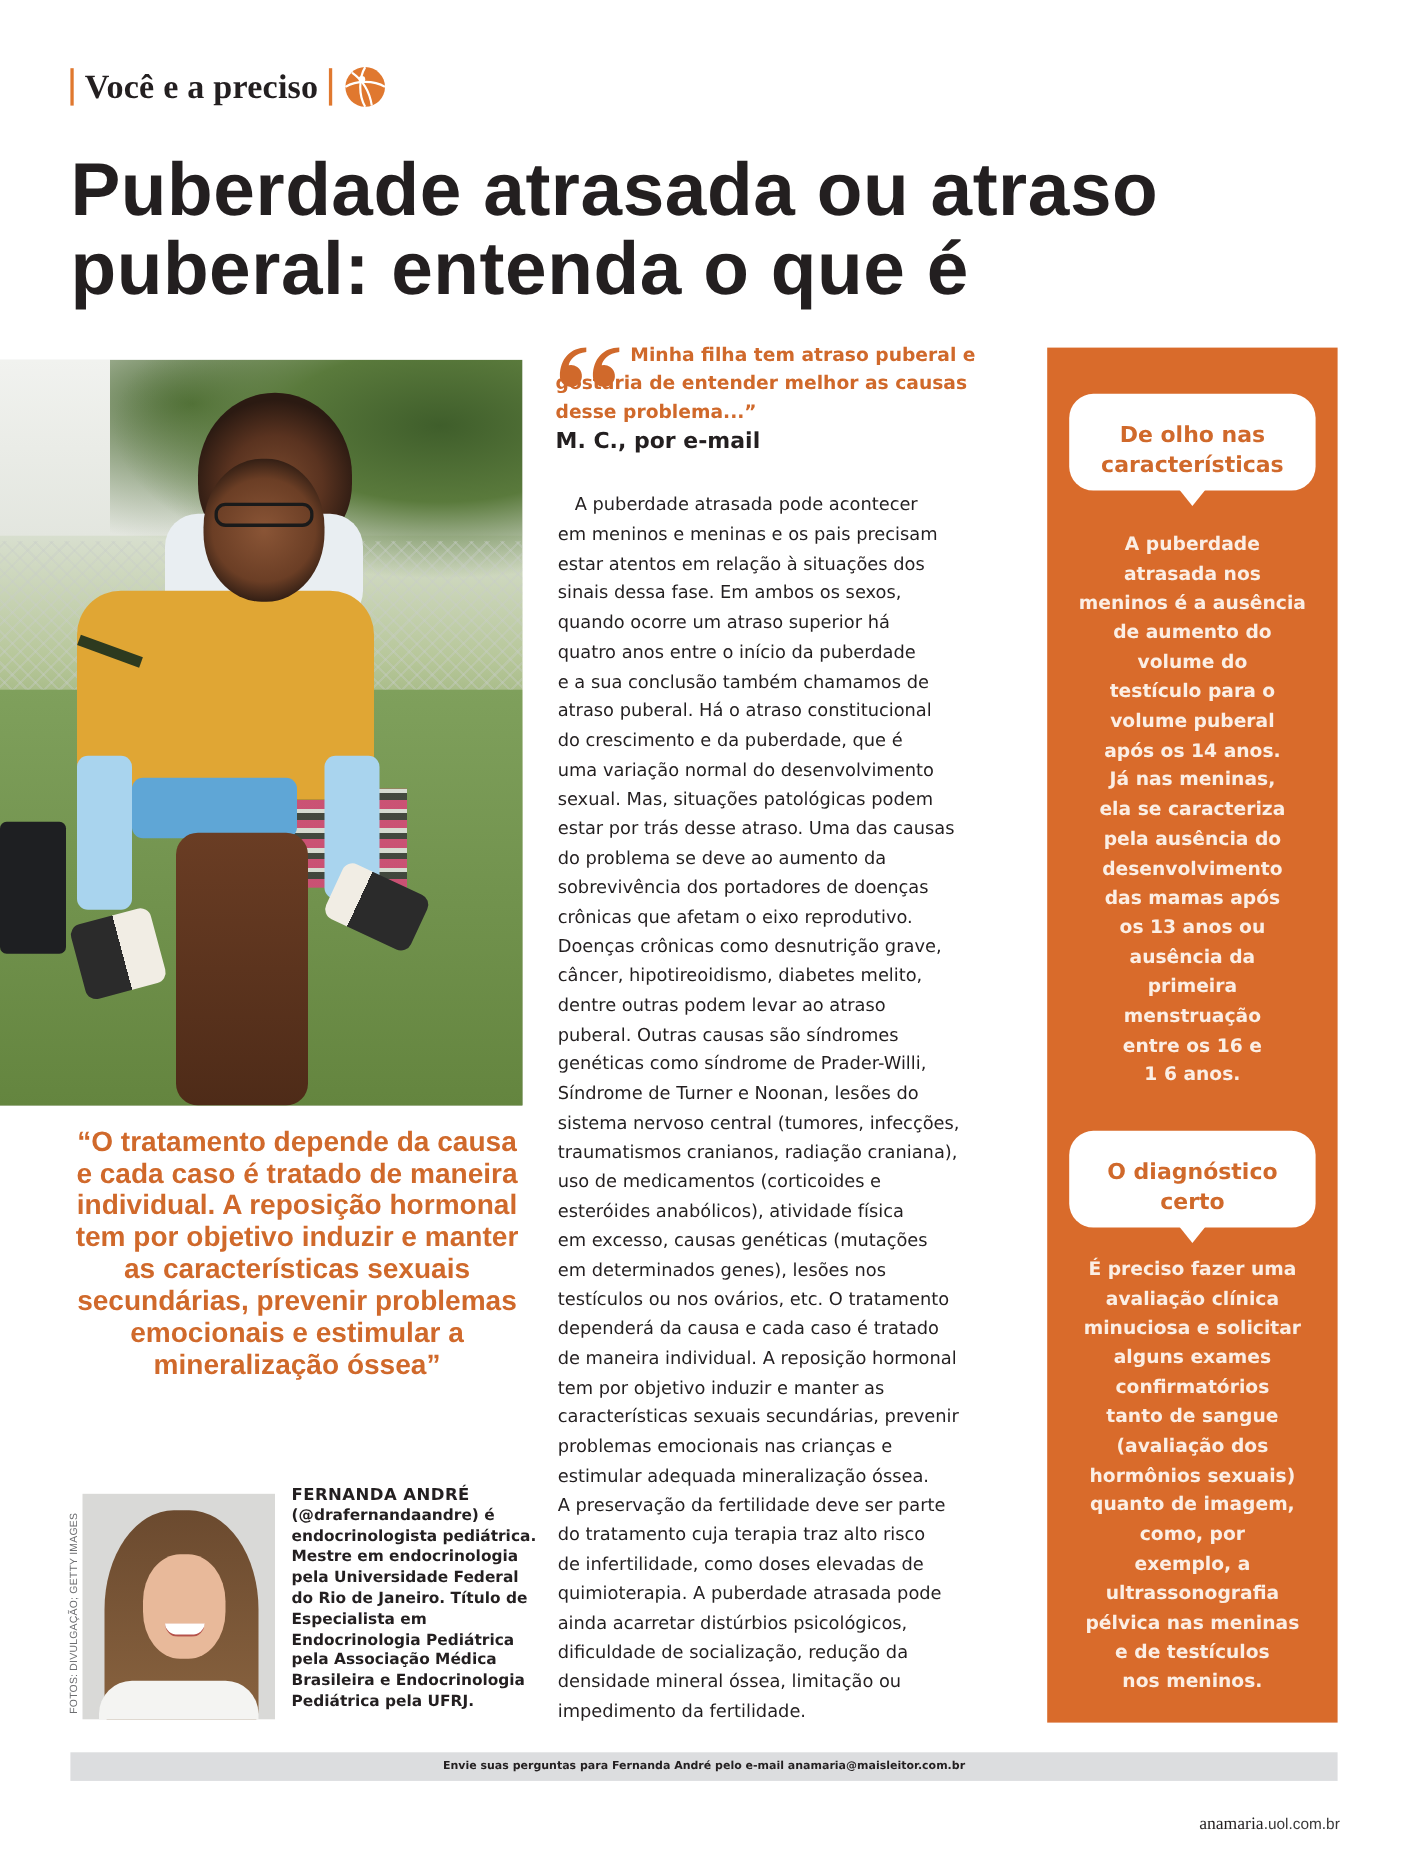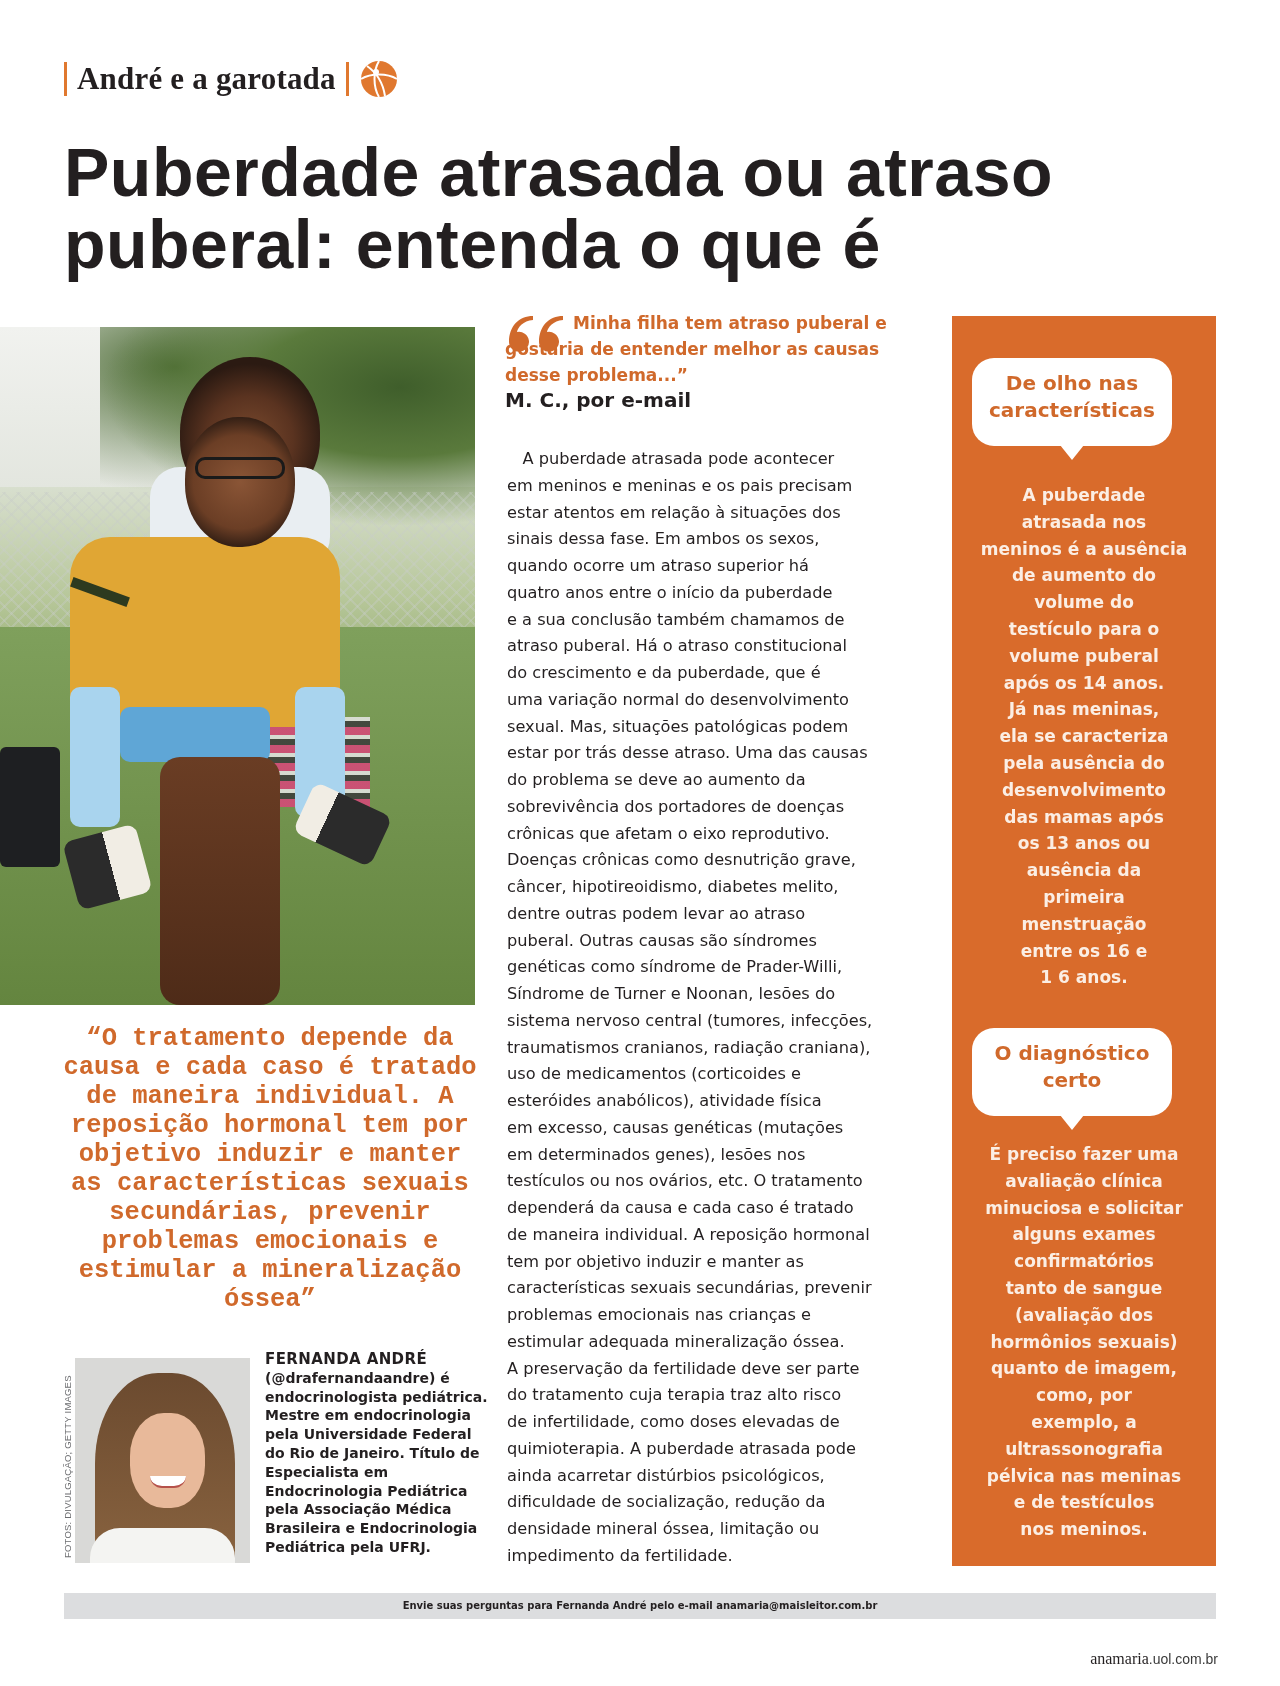--- a/index.html
+++ b/index.html
@@ -25,21 +25,21 @@
   .hero-photo .stripe { position:absolute; left:70px; top:260px; width:60px; height:10px; background:#2d3a1f; transform: rotate(20deg); }
   .hero-photo .shorts { position:absolute; left:120px; top:380px; width:150px; height:55px; background:#5fa6d6; border-radius: 10px; }
   .hero-photo .sock-left { position:absolute; left:70px; top:360px; width:50px; height:140px; background:#a9d4ee; border-radius: 10px; }
   .hero-photo .sock-right { position:absolute; left:295px; top:360px; width:50px; height:130px; background:#a9d4ee; border-radius: 10px; }
   .hero-photo .legs { position:absolute; left:160px; top:430px; width:120px; height:248px; background: linear-gradient(180deg,#6a3d24,#4e2b18); border-radius: 20px; }
   .hero-photo .blanket { position:absolute; left:250px; top:390px; width:120px; height:90px; background: repeating-linear-gradient(0deg,#d9467a 0 8px,#3a3a3a 8px 14px,#e7e7e7 14px 18px); opacity:0.85; }
   .hero-photo .bag { position:absolute; left:0; top:420px; width:60px; height:120px; background:#1e1f22; border-radius: 6px; }
   .hero-photo .shoe-left { position:absolute; left:70px; top:505px; width:75px; height:70px; background: linear-gradient(90deg,#2b2b2b 55%,#f1ede4 55%); border-radius: 10px; transform: rotate(-15deg); }
   .hero-photo .shoe-right { position:absolute; left:300px; top:470px; width:85px; height:55px; background: linear-gradient(90deg,#f1ede4 30%,#2b2b2b 30%); border-radius: 10px; transform: rotate(25deg); }
 
-  .pull-quote { position: absolute; left: 60px; top: 1024px; width: 420px; text-align: center; font-family: Liberation Mono, monospace; font-weight: bold; font-size: 25.5px; line-height: 29px; color: #d0692b; }
+  .pull-quote { position: absolute; left: 60px; top: 1024px; width: 420px; text-align: center; font-family: Liberation Sans, sans-serif; font-weight: bold; font-size: 25.5px; line-height: 29px; color: #d0692b; }
 
   .author { position: absolute; left: 60px; top: 1348px; width: 430px; height: 220px; }
   .author .credit { position: absolute; left: 2px; top: 10px; width: 14px; height: 200px; }
   .author .credit span { position:absolute; left:0; top:200px; transform-origin: 0 0; transform: rotate(-90deg); font-family: "Liberation Sans", sans-serif; font-size: 9.5px; color: #6d6e71; white-space: nowrap; letter-spacing: 0.2px; }
   .author .photo { position: absolute; left: 15px; top: 10px; width: 175px; height: 205px; background: #d9d9d7; overflow: hidden; }
   .author .photo .hair { position:absolute; left:20px; top:15px; width:140px; height:200px; border-radius: 45% 45% 10% 10%; background: linear-gradient(180deg,#6b4a2f,#8a6440); }
   .author .photo .face { position:absolute; left:55px; top:55px; width:75px; height:95px; border-radius: 45%; background: #e8b99a; }
   .author .photo .smile { position:absolute; left:75px; top:118px; width:36px; height:10px; border-radius: 0 0 18px 18px; background:#fff; border-bottom: 2px solid #b5514a; }
   .author .photo .coat { position:absolute; left:15px; top:170px; width:145px; height:60px; background:#f4f4f2; border-radius: 30px 30px 0 0; }
   .author .bio { position: absolute; left: 205px; top: 2px; width: 225px; font-family: "DejaVu Sans", sans-serif; font-size: 14px; line-height: 18.8px; color: #231f20; font-weight: bold; }
@@ -48,41 +48,41 @@
 
   .question { position: absolute; left: 505px; top: 310px; width: 420px; }
   .quote-marks { position: absolute; left: 0; top: 2px; width: 64px; height: 40px; }
   .question .q-text { font-family: "DejaVu Sans", sans-serif; font-weight: bold; font-size: 17px; line-height: 26px; color: #d0692b; text-indent: 68px; }
   .question .q-sig { font-family: "DejaVu Sans", sans-serif; font-weight: bold; font-size: 20px; line-height: 22px; color: #231f20; margin-top: 1px; }
 
   .body-text { position: absolute; left: 507px; top: 446px; width: 430px; font-family: "DejaVu Sans", sans-serif; font-size: 16.2px; line-height: 26.75px; color: #231f20; }
   .body-text .line { display:block; white-space: nowrap; }
 
   .sidebar { position: absolute; left: 952px; top: 316px; width: 264px; height: 1250px; background: #d96b2b; }
-  .bubble { position: absolute; left: 20px; width: 200px; background: #ffffff; border-radius: 22px; text-align: center; font-family: "DejaVu Sans", sans-serif; font-weight: bold; font-size: 20px; line-height: 27px; color: #d0692b; box-sizing: border-box; padding: 12px 6px; }
+  .bubble { position: absolute; left: 20px; width: 224px; background: #ffffff; border-radius: 22px; text-align: center; font-family: "DejaVu Sans", sans-serif; font-weight: bold; font-size: 20px; line-height: 27px; color: #d0692b; box-sizing: border-box; padding: 24px 6px; }
   .bubble::after { content: ""; position: absolute; left: 50%; bottom: -14px; margin-left: -12px; width: 0; height: 0; border-left: 12px solid transparent; border-right: 12px solid transparent; border-top: 15px solid #ffffff; }
   .bubble-1 { top: 42px; height: 88px; }
   .bubble-2 { top: 712px; height: 88px; }
   .side-text { position: absolute; left: 12px; width: 240px; text-align: center; font-family: "DejaVu Sans", sans-serif; font-weight: bold; font-size: 17px; line-height: 26.8px; color: #fbeee4; }
   .side-text .line { display:block; white-space: nowrap; }
   .side-text-1 { top: 166px; }
   .side-text-2 { top: 825px; }
 
   .cta-bar { position: absolute; left: 64px; top: 1593px; width: 1152px; height: 26px; background: #dcdddf; text-align: center; font-family: "DejaVu Sans", sans-serif; font-weight: bold; font-size: 10px; line-height: 26px; color: #231f20; }
 
   .footer-brand { position: absolute; right: 62px; top: 1650px; font-family: "Liberation Serif", serif; font-size: 16px; color: #231f20; }
   .footer-brand .brand { font-weight: normal; }
   .footer-brand .domain { font-family: "Liberation Sans", sans-serif; font-size: 14px; color: #3a3a3a; }
 </style>
 </head>
 <body>
 
 <div class="section-header">
   <span class="bar"></span>
-  <span class="label">André e a garotada</span>
+  <span class="label">Você e a preciso</span>
   <span class="bar"></span>
   <svg class="ball-icon" viewBox="0 0 40 40">
     <circle cx="20" cy="20" r="18" fill="#e0782f"></circle>
     <path d="M20 2 C 14 12, 14 28, 20 38" stroke="#fff" stroke-width="2" fill="none"></path>
     <path d="M2 20 C 12 14, 28 14, 38 20" stroke="#fff" stroke-width="2" fill="none"></path>
     <path d="M8 7 C 18 14, 24 24, 26 37" stroke="#fff" stroke-width="2" fill="none"></path>
     <circle cx="17" cy="13" r="3" fill="#fff"></circle>
   </svg>
 </div>
 

